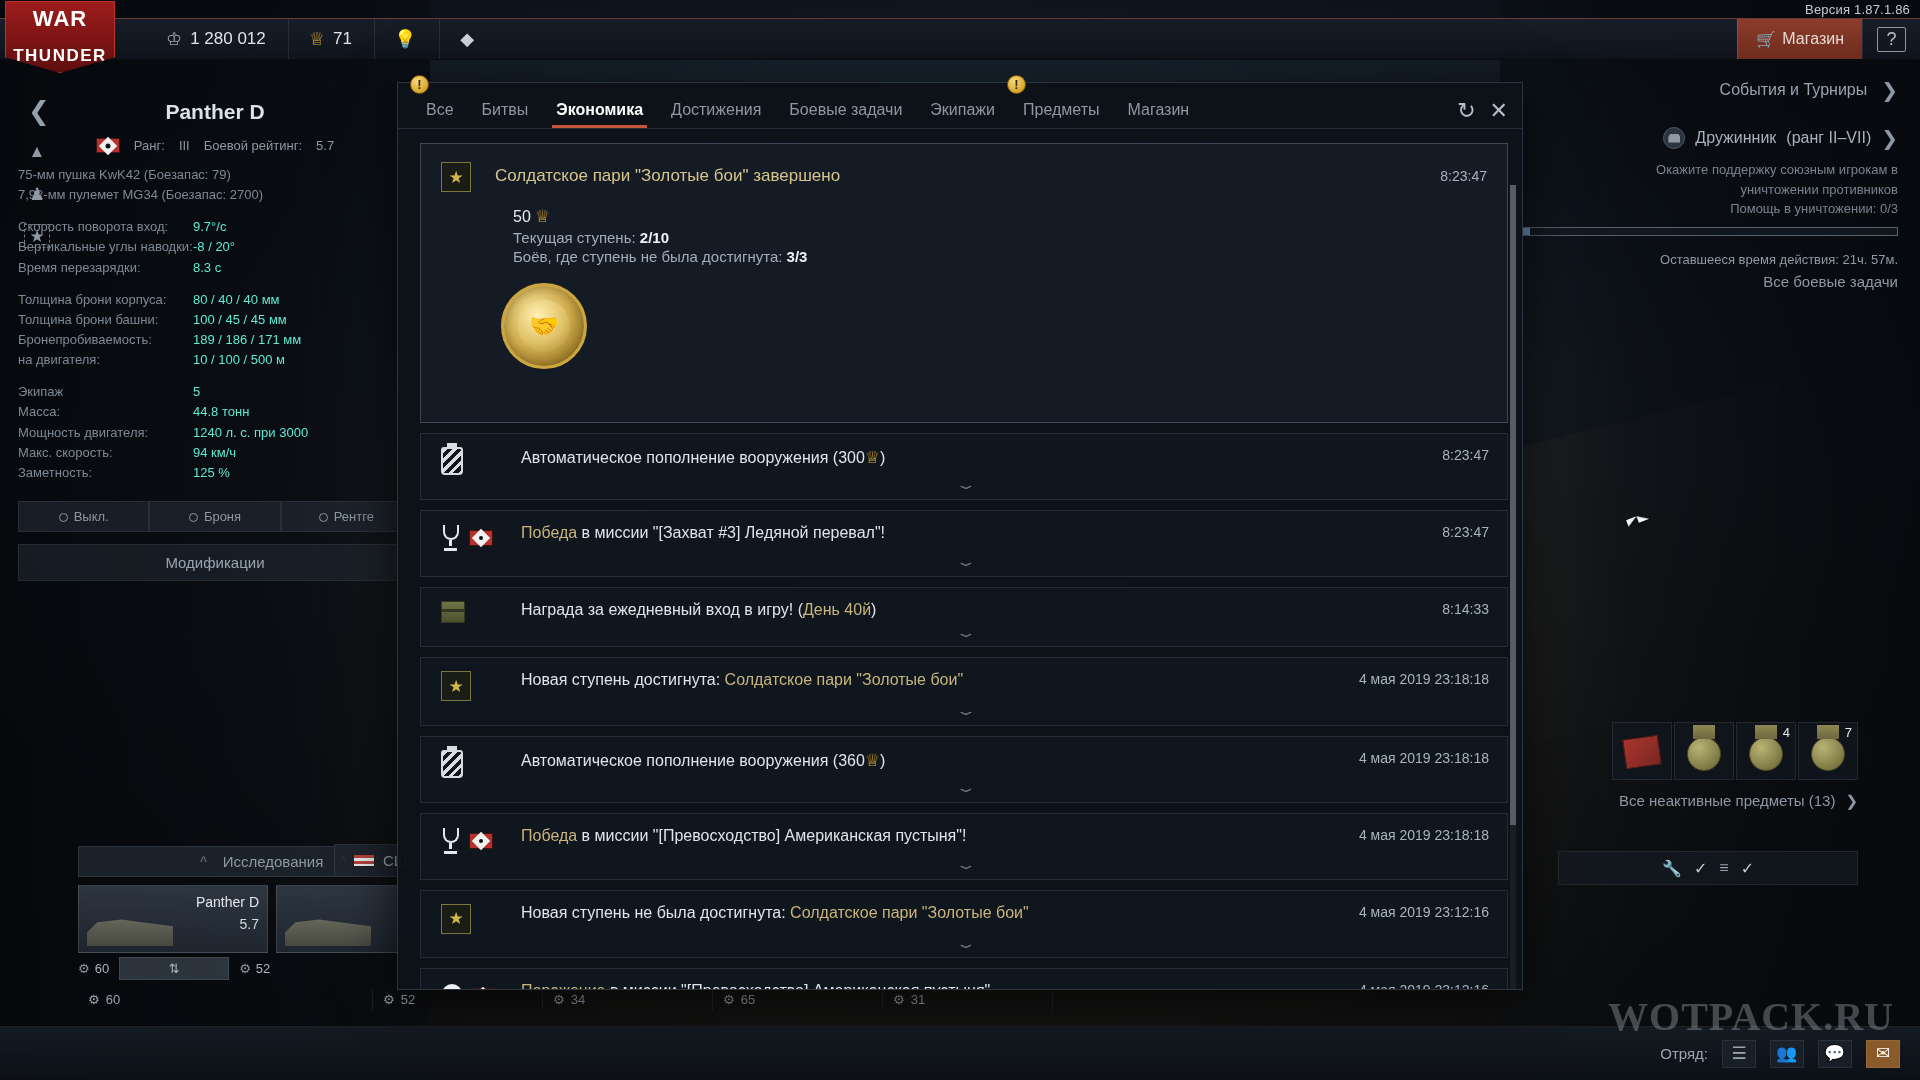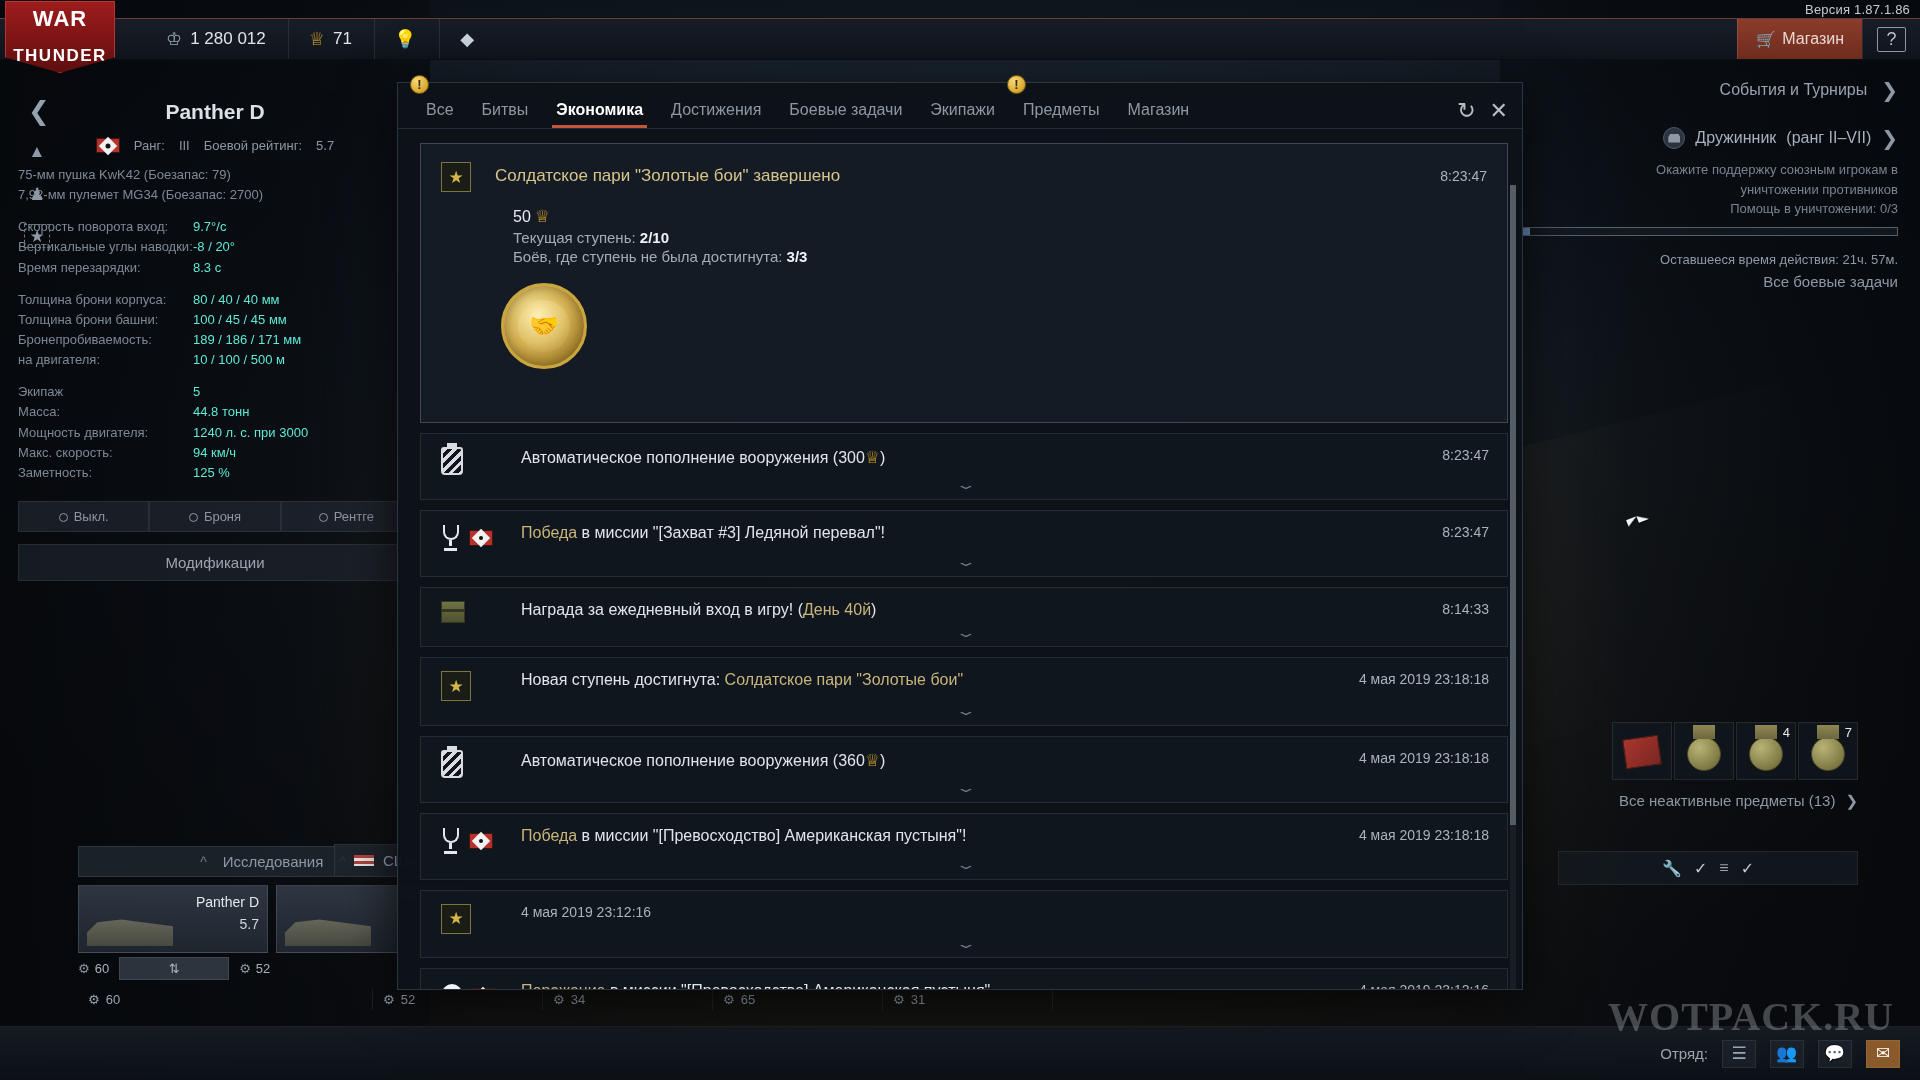--- a/index.html
+++ b/index.html
@@ -781,20 +781,23 @@
           <div class="row-expand">
               <span>⌄</span>
             </div>
         </div>
 
         <div class="row">
           <div class="row-main">
             <div class="row-icons">
               <span class="ico-box">★</span>
             </div>
+            <div class="row-text">
+              <span>Новая ступень не была достигнута: </span><span class="gold">Солдатское пари "Золотые бои"</span>
+            </div>
             <div class="row-time">4 мая 2019 23:12:16</div>
           </div>
           <div class="row-expand">
               <span>⌄</span>
             </div>
         </div>
 
         <div class="row">
           <div class="row-main">
             <div class="row-icons">

